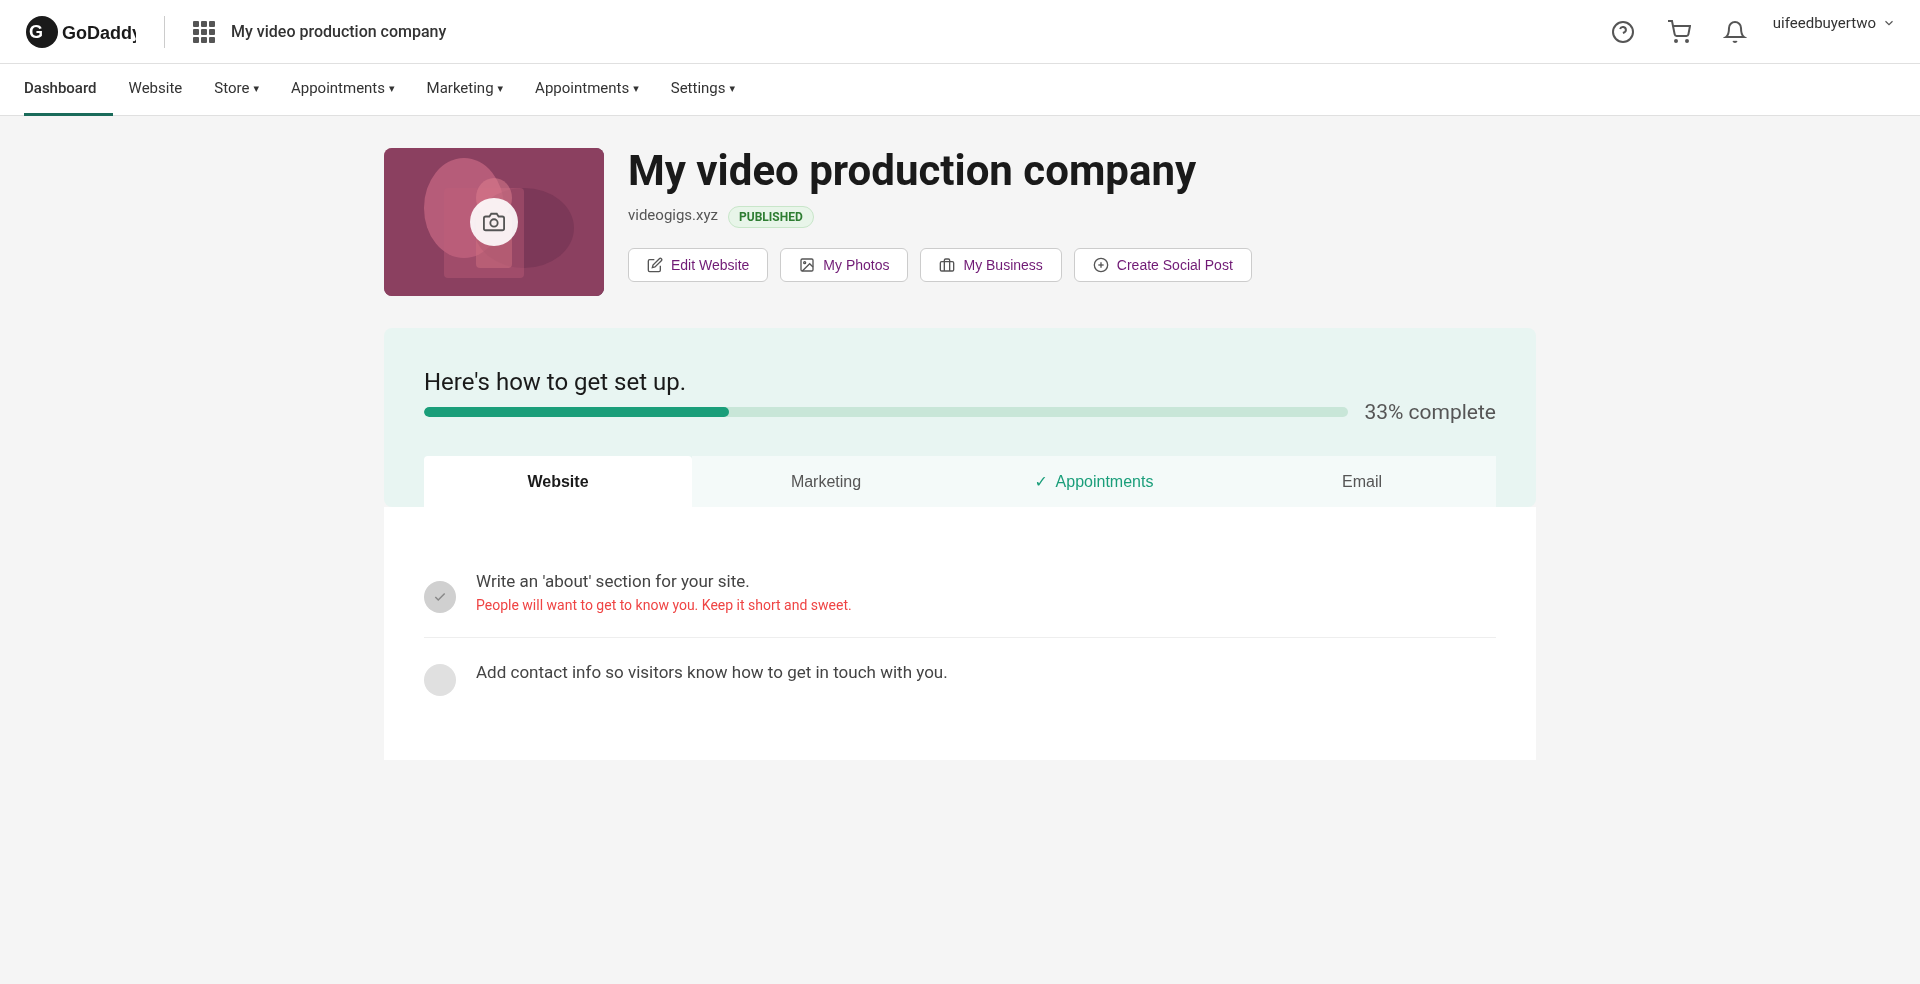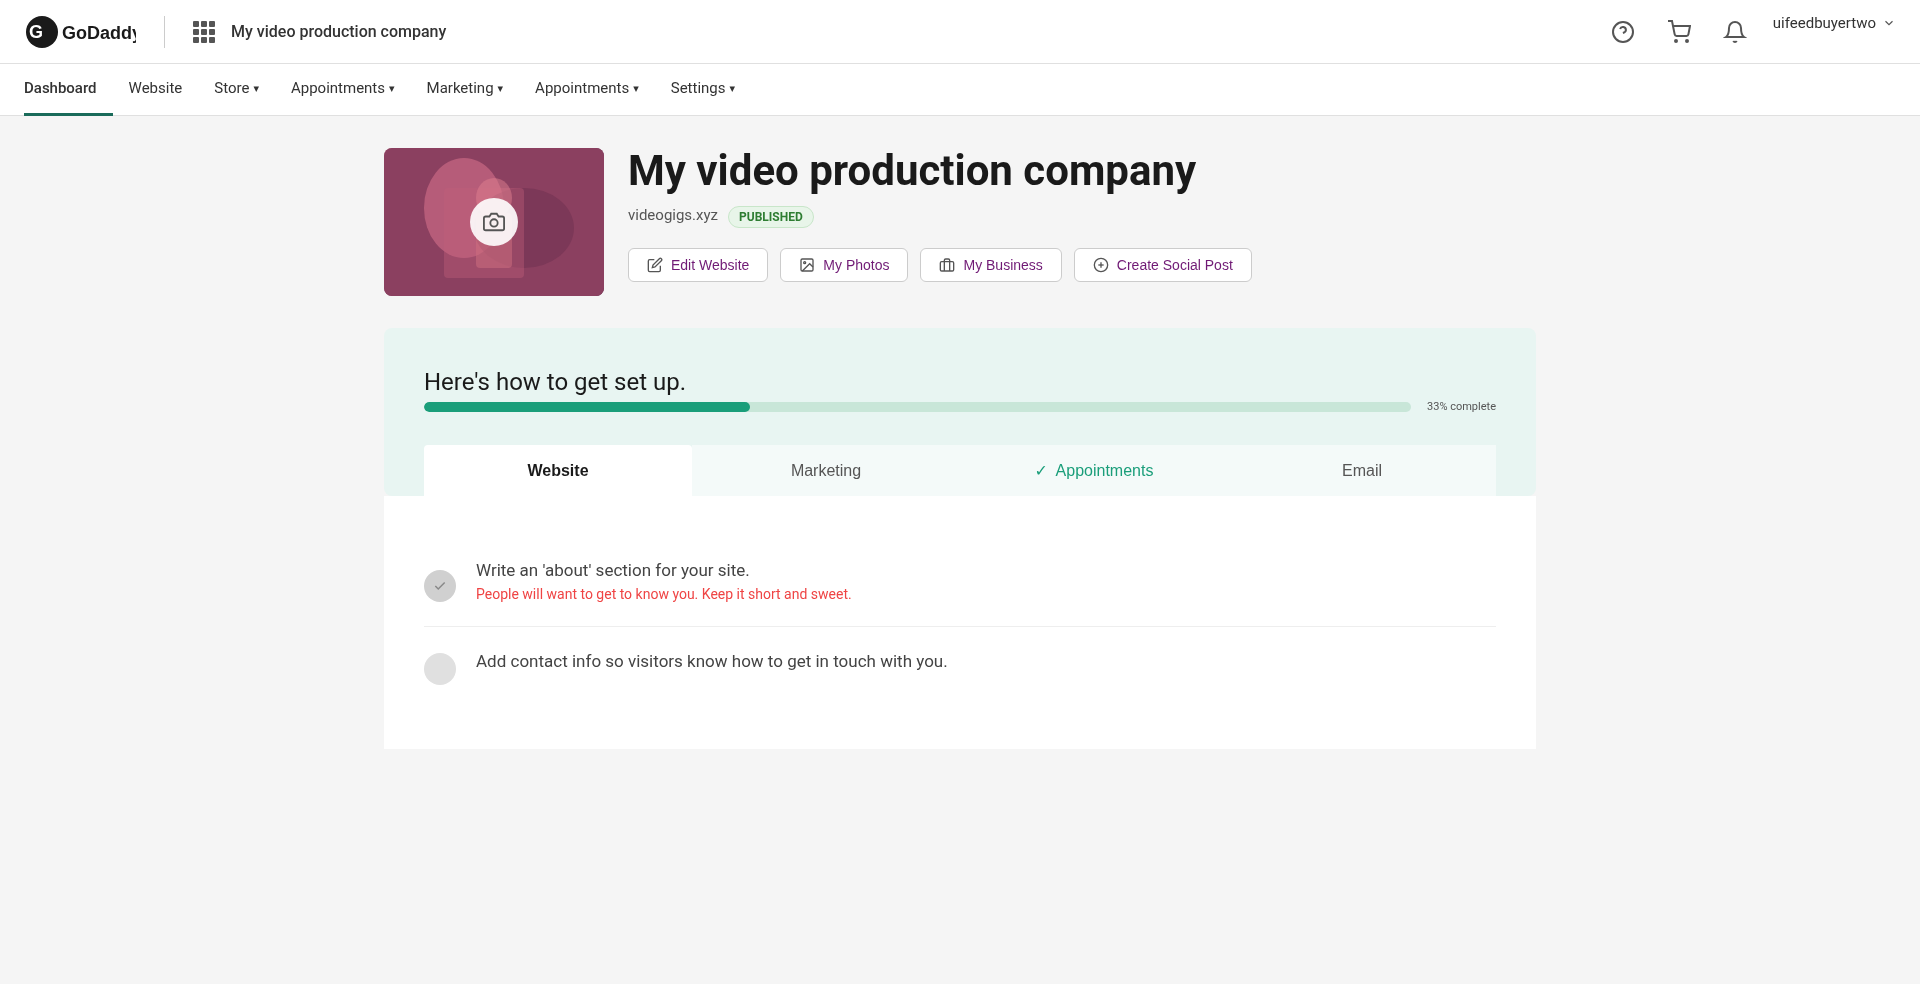--- a/index.html
+++ b/index.html
@@ -225,21 +225,21 @@
       border-radius: 5px;
       overflow: hidden;
     }
     .progress-bar-fill {
       height: 100%;
       background: #1a9e7a;
       border-radius: 5px;
       width: 33%;
     }
     .progress-label {
-      font-size: 11px;
+      font-size: 21px;
       color: #555;
       white-space: nowrap;
     }
 
     
     .setup-tabs {
       display: flex;
       background: transparent;
     }
     .setup-tab {

